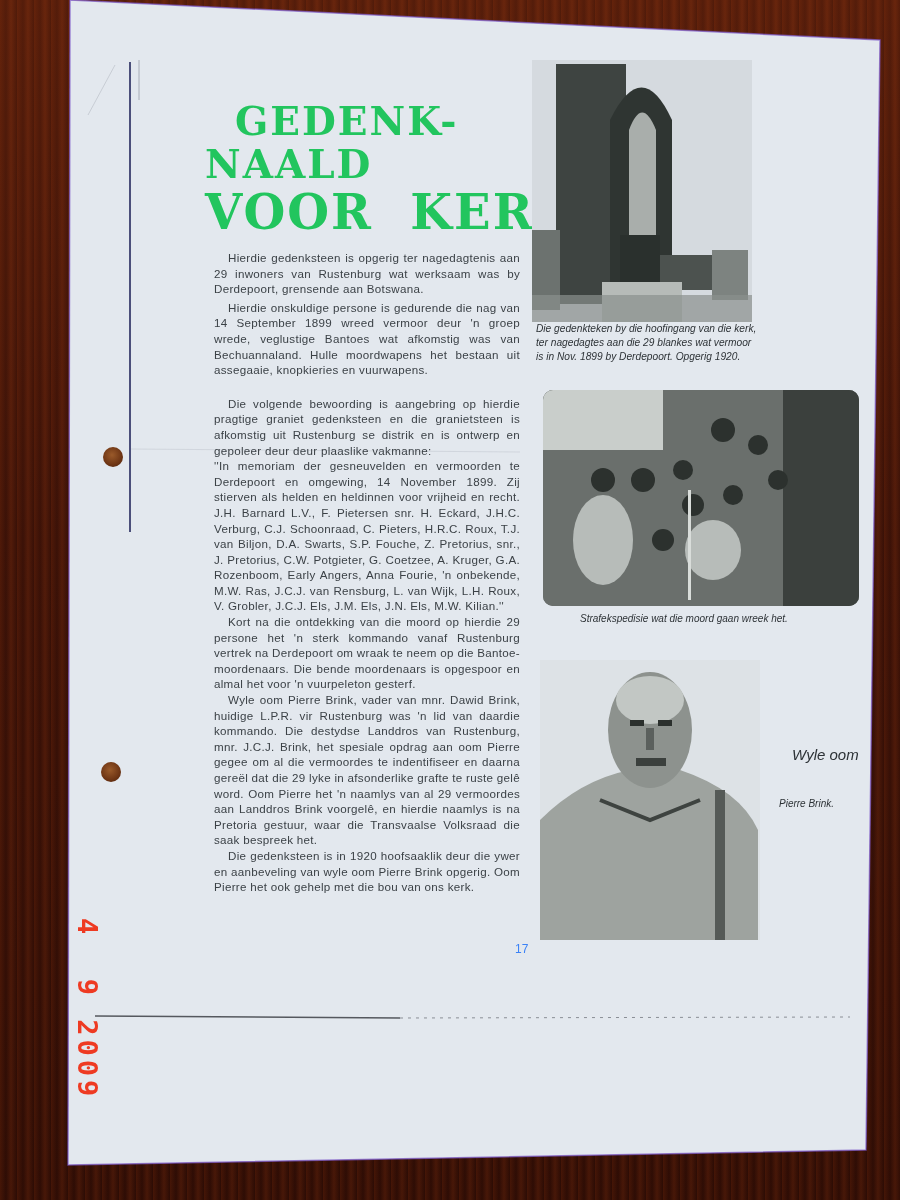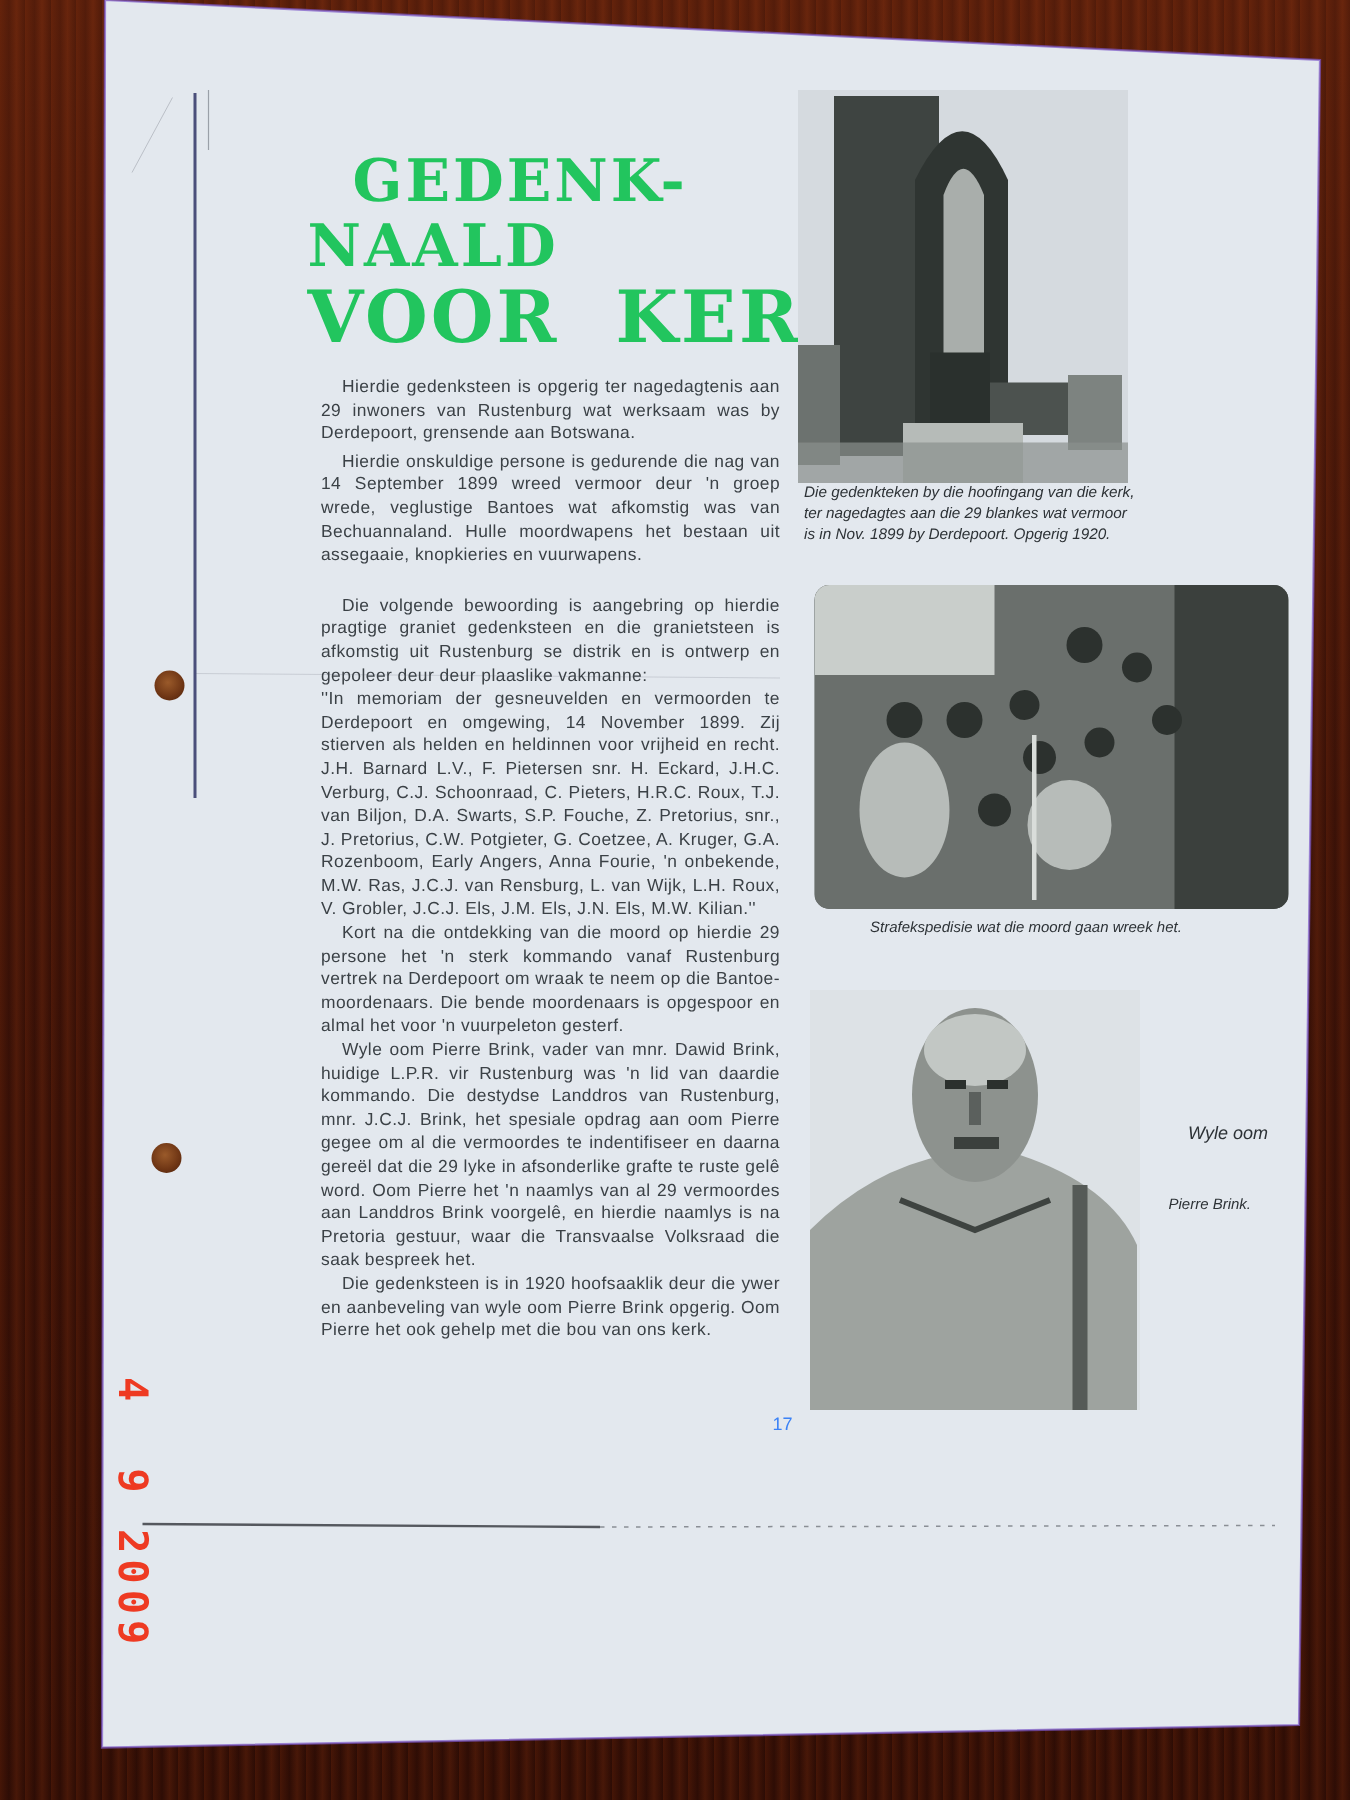--- a/index.html
+++ b/index.html
@@ -112,16 +112,16 @@
     <ellipse cx="110" cy="70" rx="42" ry="58" fill="#8d928e"></ellipse>
     <ellipse cx="110" cy="40" rx="34" ry="24" fill="#c2c7c4"></ellipse>
     <rect x="90" y="60" width="14" height="6" fill="#2b302d"></rect>
       <rect x="118" y="60" width="14" height="6" fill="#2b302d"></rect>
     <rect x="106" y="68" width="8" height="22" fill="#5b605d"></rect>
     <rect x="96" y="98" width="30" height="8" fill="#3b403d"></rect>
     <rect x="175" y="130" width="10" height="150" fill="#555a57"></rect>
     <path d="M60 140 L110 160 L160 140" stroke="#3e4340" stroke-width="4" fill="none"></path>
   </svg>
 </div>
-<div class="abs caption" style="left:792px;top:748px;font-size:12px;">Wyle oom</div>
+<div class="abs caption" style="left:792px;top:748px;font-size:15px;">Wyle oom</div>
 <div class="abs caption" style="left:779px;top:797px;font-size:10px;">Pierre Brink.</div>
 
 <div class="date-stamp" style="left:103px;top:918px;">4  9 2009</div>
 
 </body></html>

